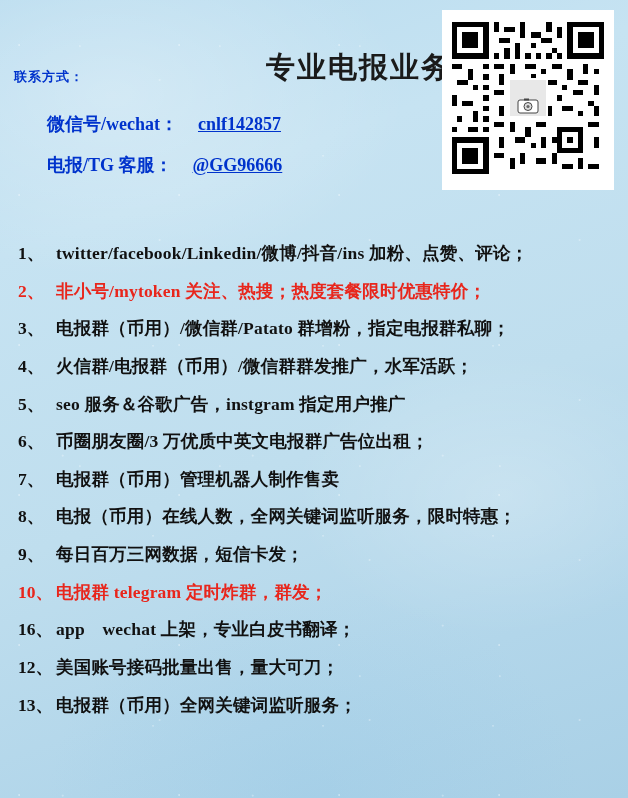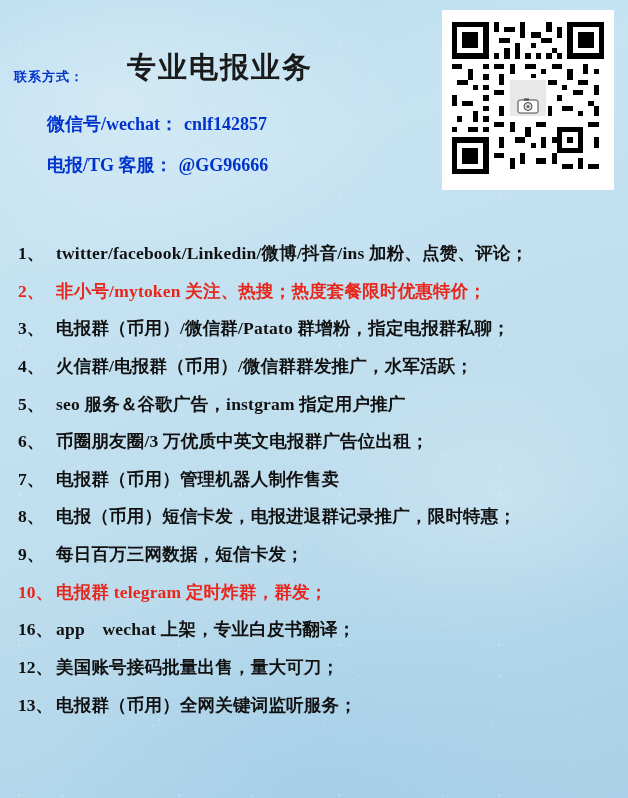--- a/index.html
+++ b/index.html
@@ -32,23 +32,23 @@
       radial-gradient(circle at 33% 68%, rgba(255,255,255,0.30) 0.6px, rgba(255,255,255,0) 1.4px),
       radial-gradient(circle at 57% 22%, rgba(255,255,255,0.28) 0.6px, rgba(255,255,255,0) 1.4px),
       radial-gradient(circle at 76% 50%, rgba(255,255,255,0.30) 0.6px, rgba(255,255,255,0) 1.4px),
       radial-gradient(circle at 90% 82%, rgba(255,255,255,0.26) 0.6px, rgba(255,255,255,0) 1.4px);
     background-size: 160px 150px, 190px 170px, 140px 210px, 210px 160px, 170px 190px;
     pointer-events: none;
   }
   .title {
     position: absolute;
     top: 48px;
-    left: 0;
+    left: 12px;
     width: 440px;
-    text-align: center;
+    text-align: right;
     font-size: 29px;
     font-weight: bold;
     letter-spacing: 2px;
     color: #1a1a1a;
   }
   .contact-label {
     position: absolute;
     top: 68px;
     left: 14px;
     font-size: 13px;
@@ -59,21 +59,21 @@
   .contact-line {
     position: absolute;
     left: 47px;
     font-size: 18px;
     font-weight: bold;
     color: #0033cc;
     white-space: nowrap;
   }
   .contact-line.l1 { top: 112px; }
   .contact-line.l2 { top: 153px; }
-  .contact-line .val { margin-left: 6px; }
+  .contact-line .val { margin-left: 20px; text-decoration: underline; }
   .qr-box {
     position: absolute;
     top: 10px;
     left: 442px;
     width: 172px;
     height: 180px;
     background: #ffffff;
     padding: 0;
     box-sizing: border-box;
   }
@@ -310,21 +310,21 @@
     <div class="list-item">
       <span class="num">6、</span>
       <span class="txt">币圈朋友圈/3 万优质中英文电报群广告位出租；</span>
     </div>
     <div class="list-item">
       <span class="num">7、</span>
       <span class="txt">电报群（币用）管理机器人制作售卖</span>
     </div>
     <div class="list-item">
       <span class="num">8、</span>
-      <span class="txt">电报（币用）短信卡发，电报进退群记录推广，限时特惠；</span>
+      <span class="txt">电报（币用）在线人数，全网关键词监听服务，限时特惠；</span>
     </div>
     <div class="list-item">
       <span class="num">9、</span>
       <span class="txt">每日百万三网数据，短信卡发；</span>
     </div>
     <div class="list-item red">
       <span class="num">10、</span>
       <span class="txt">电报群 telegram 定时炸群，群发；</span>
     </div>
     <div class="list-item">

